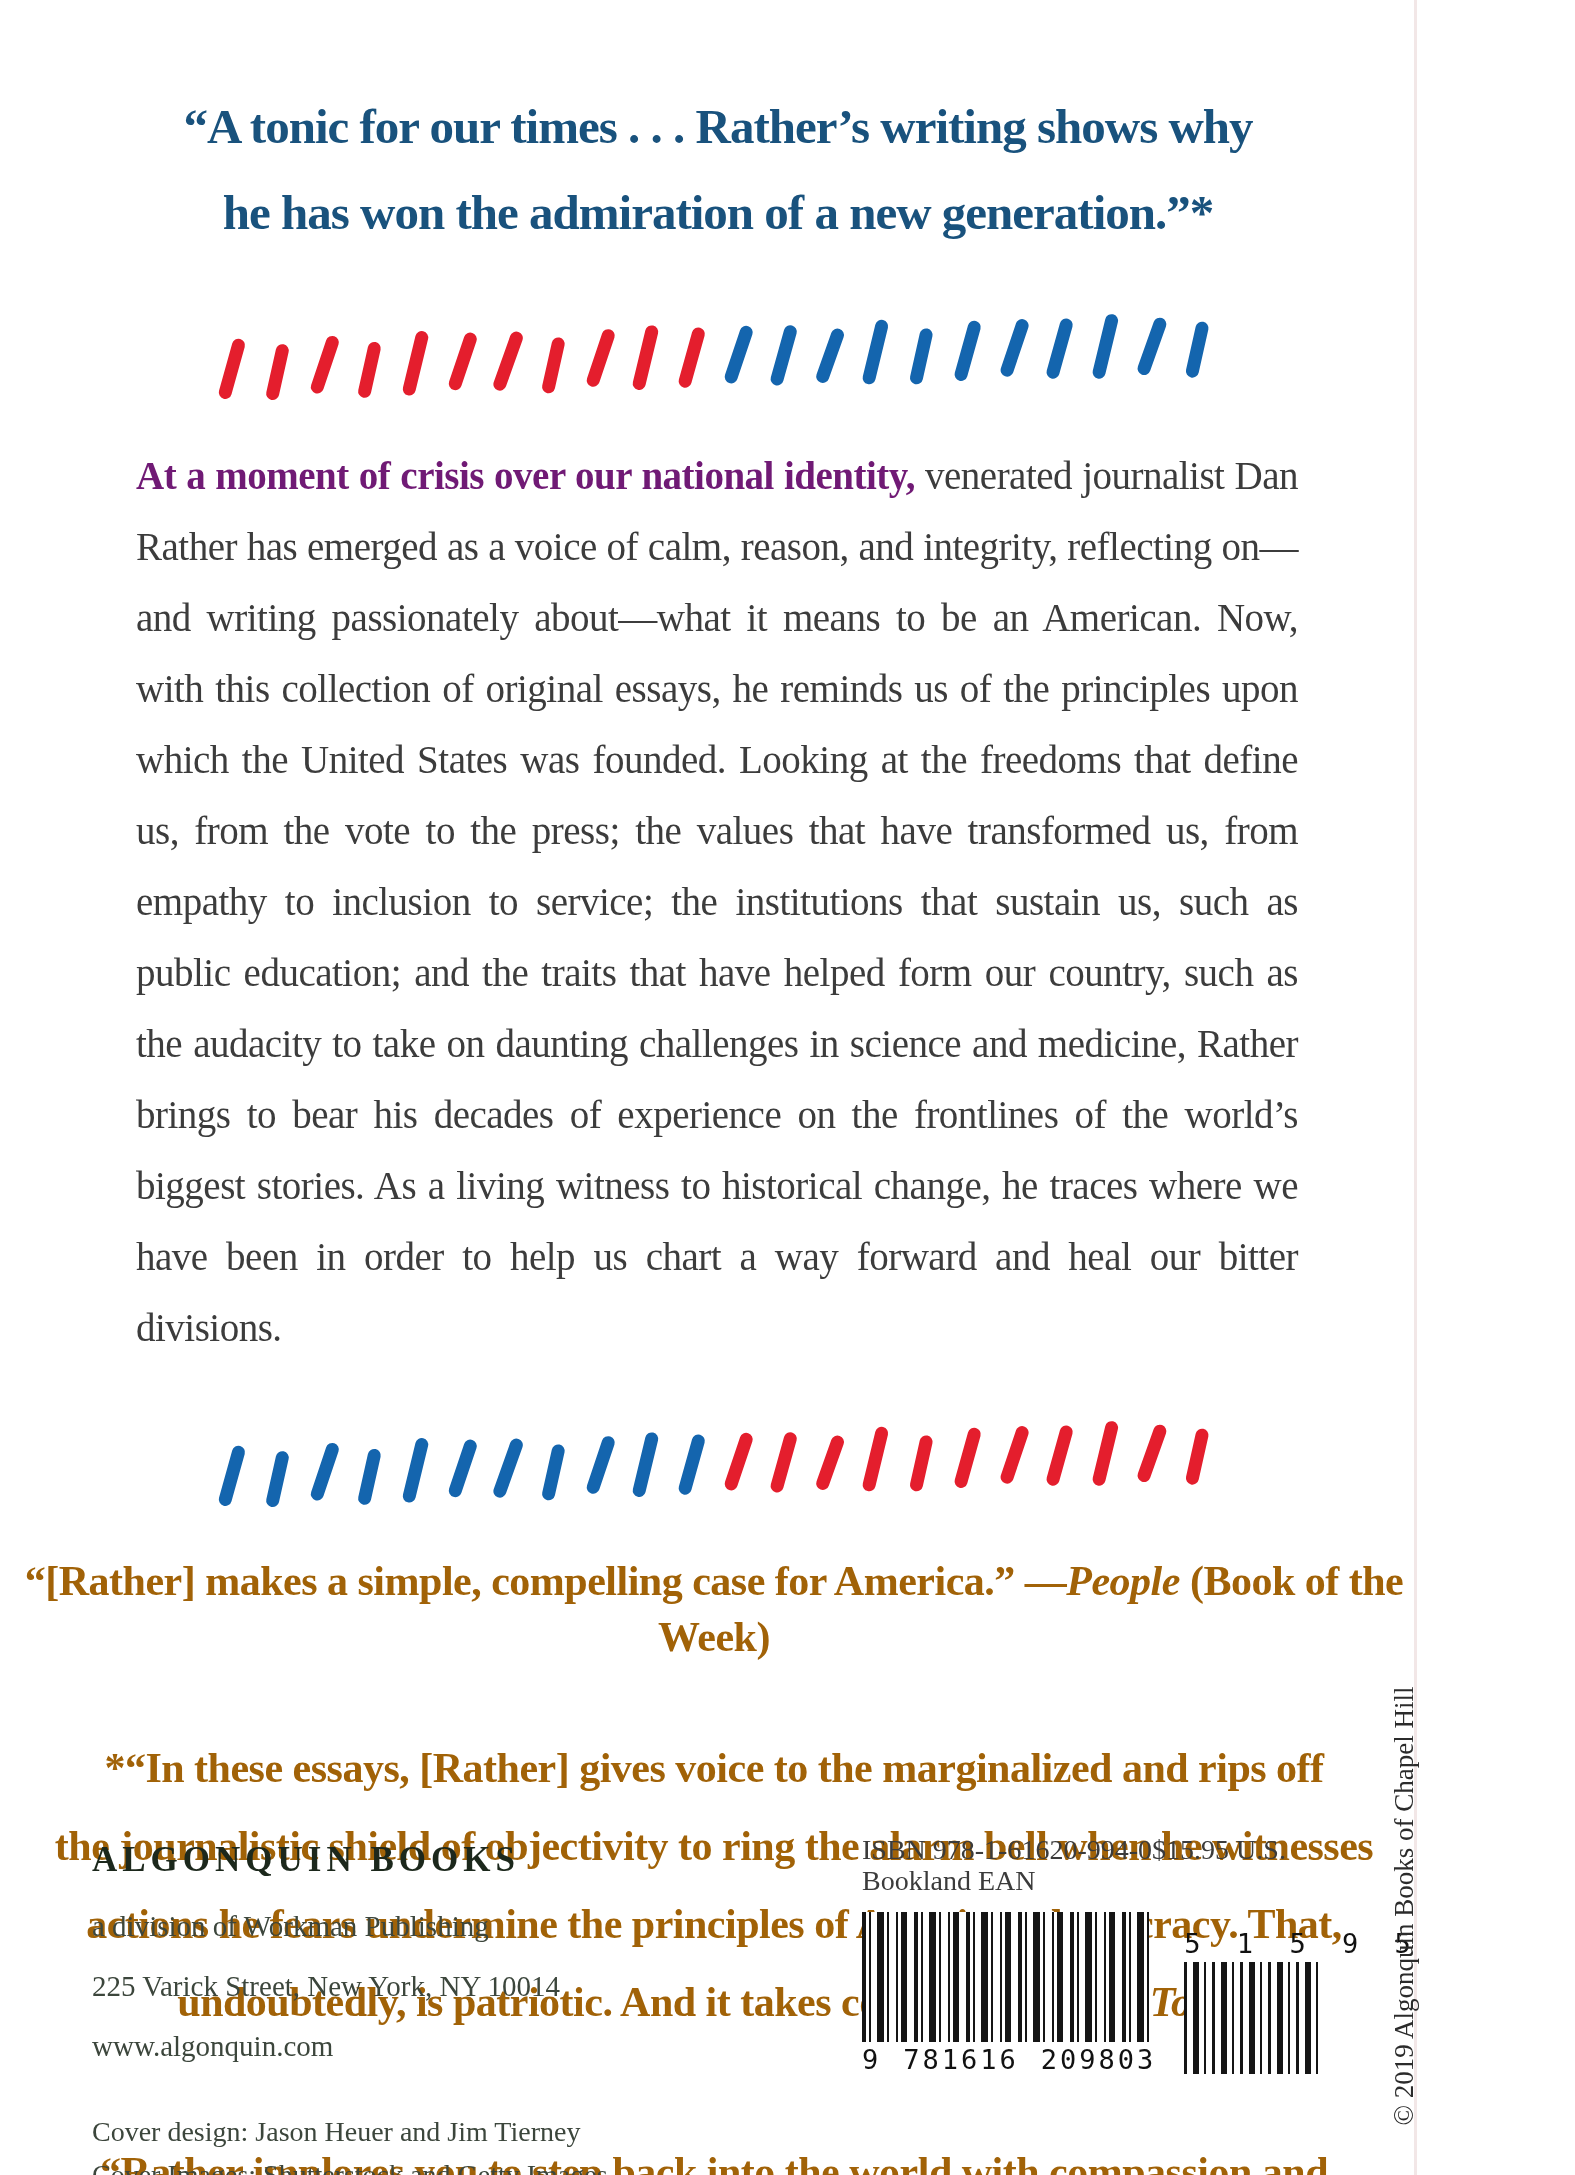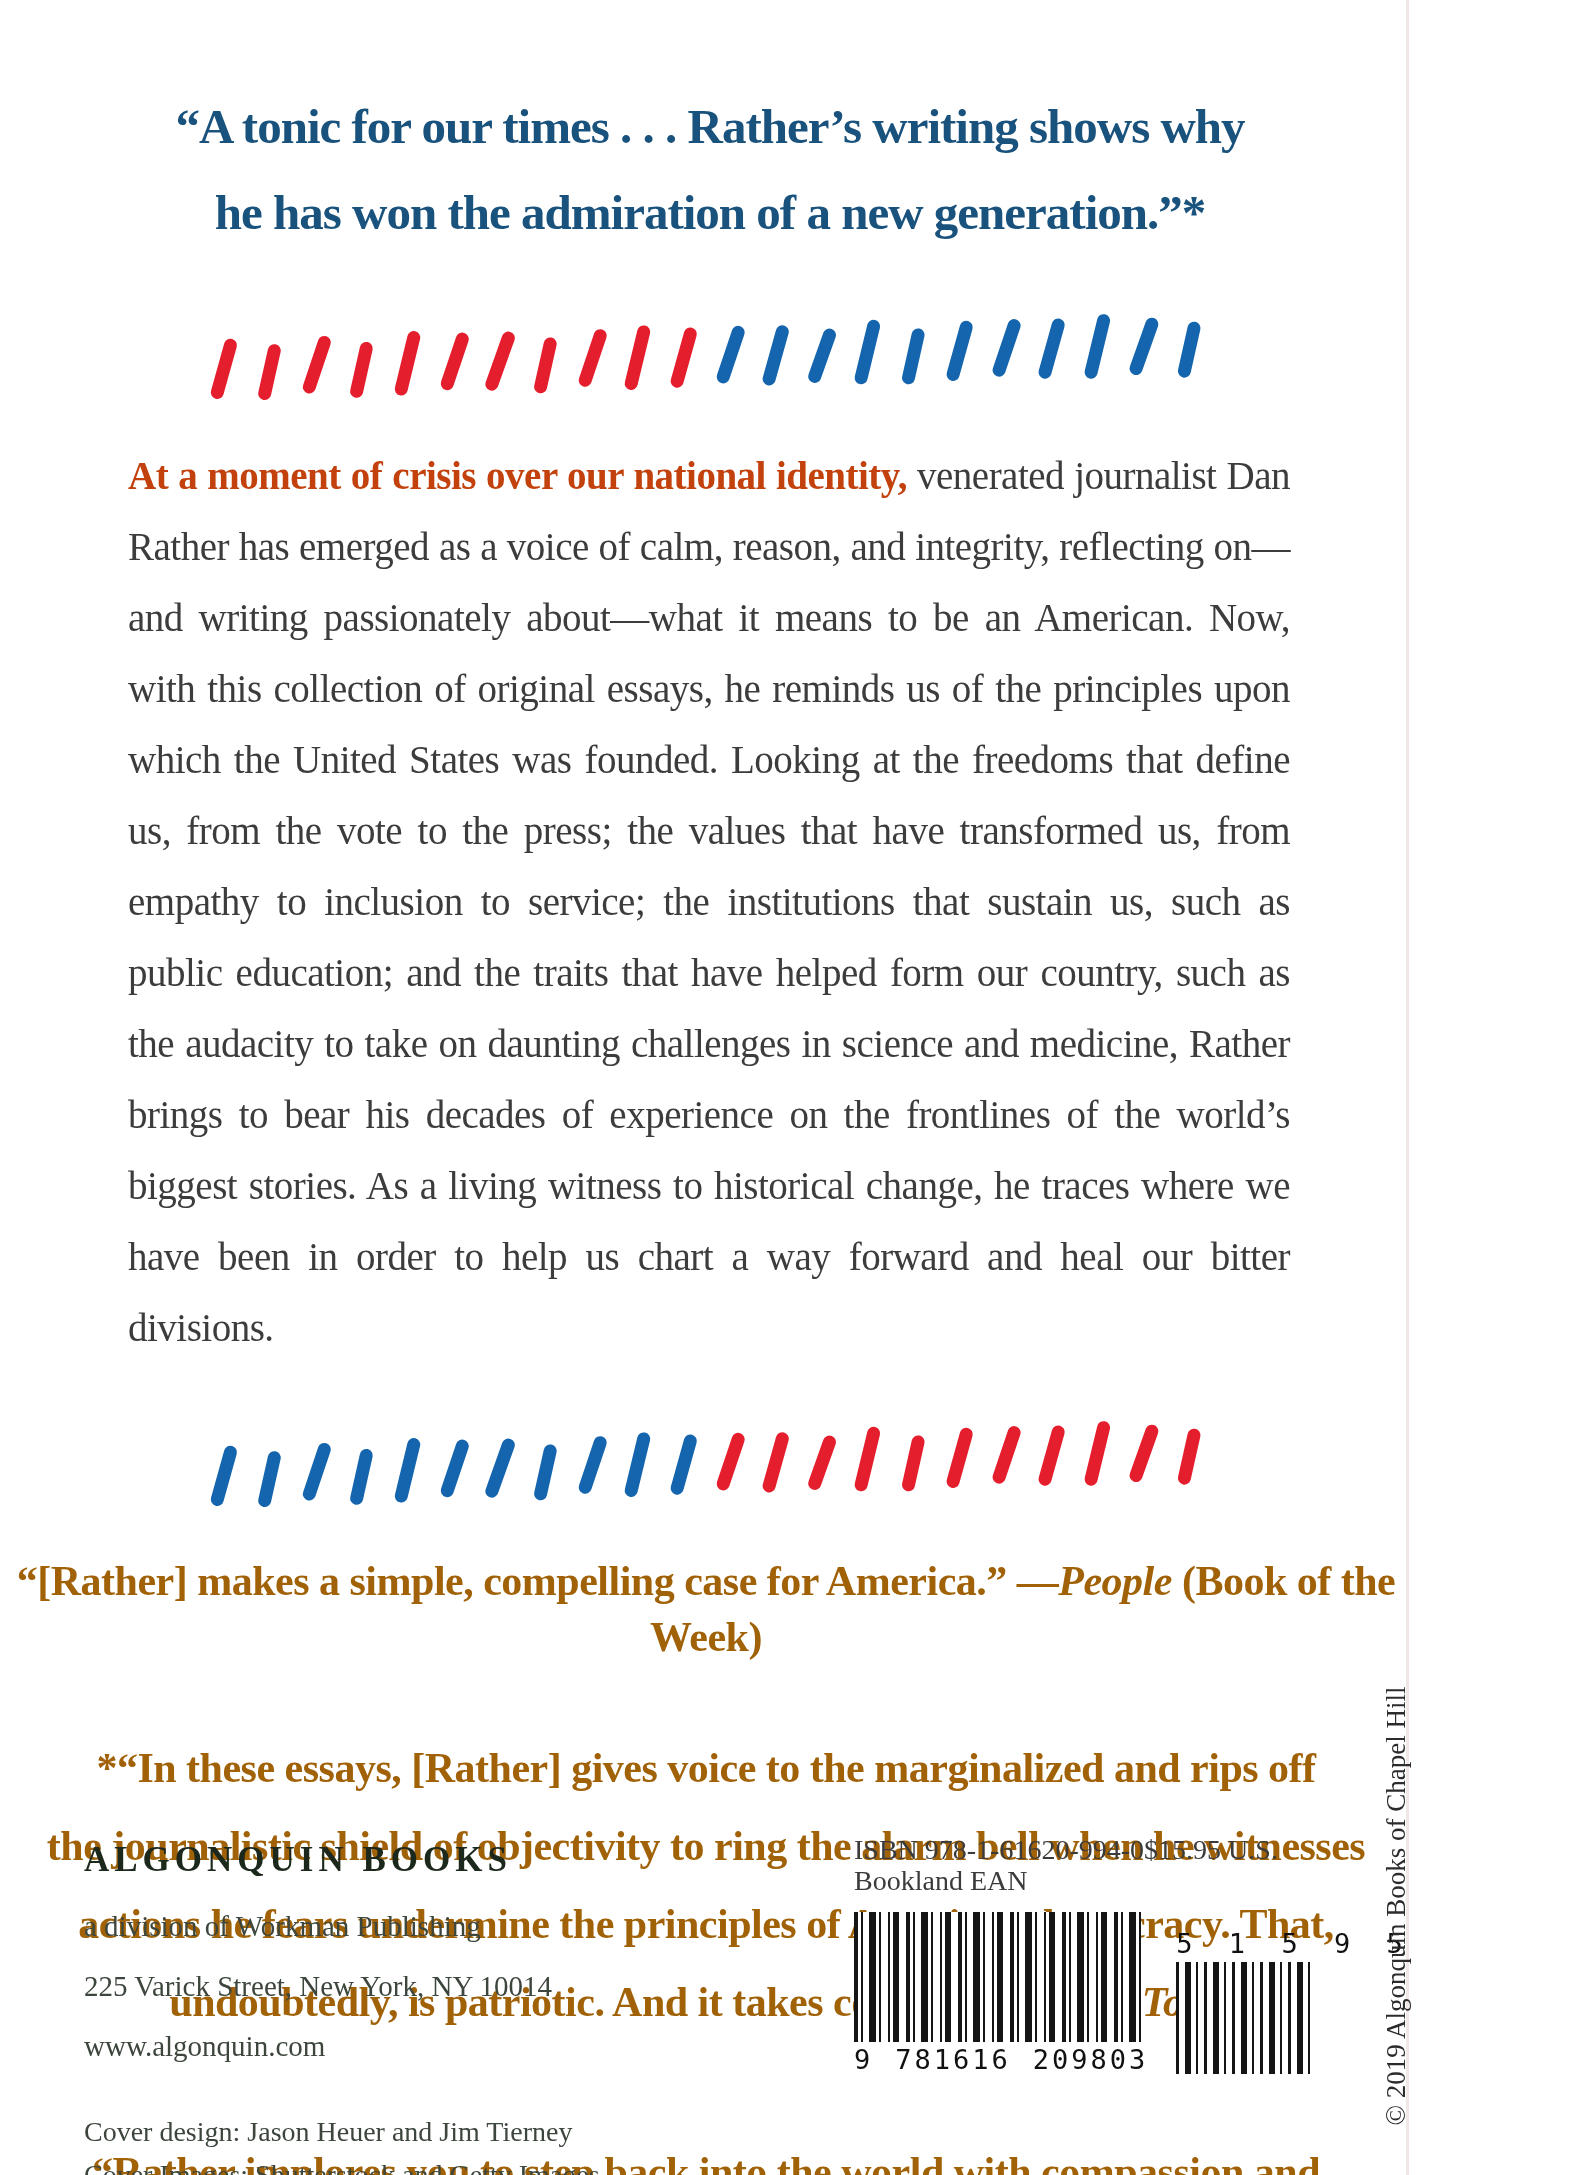--- a/index.html
+++ b/index.html
@@ -2,20 +2,21 @@
 <html><head>
 <meta charset="utf-8">
 <style>
   html,body{margin:0;padding:0;background:#ffffff;}
   .page{
     position:relative;
     width:1412px;height:2175px;
     background:#ffffff;
     font-family:"Liberation Serif", serif;
     overflow:hidden;
+    margin-left:8px;
   }
   
   .edge-line{position:absolute;top:0;bottom:0;right:3px;width:3px;background:#f2e7e7;}
 
   
   .headline{
     margin:84px auto 0 auto;
     width:1420px;
     text-align:center;
     font-weight:bold;
@@ -49,21 +50,21 @@
 
   
   .body-copy{
     margin:52px 122px 0 128px;
     font-size:39px;
     line-height:71px;
     letter-spacing:-0.5px;
     color:#3c3c3c;
     text-align:justify;
   }
-  .lead-in{font-weight:bold;color:#c2410c;}
+  .lead-in{font-weight:bold;color:#701a75;}
   .para2{text-indent:58px;text-align:justify;}
   .book-title-italic{font-style:italic;}
 
   
   .quote{
     text-align:center;
     color:#a16207;
     font-weight:bold;
     font-size:42px;
     letter-spacing:-0.5px;

